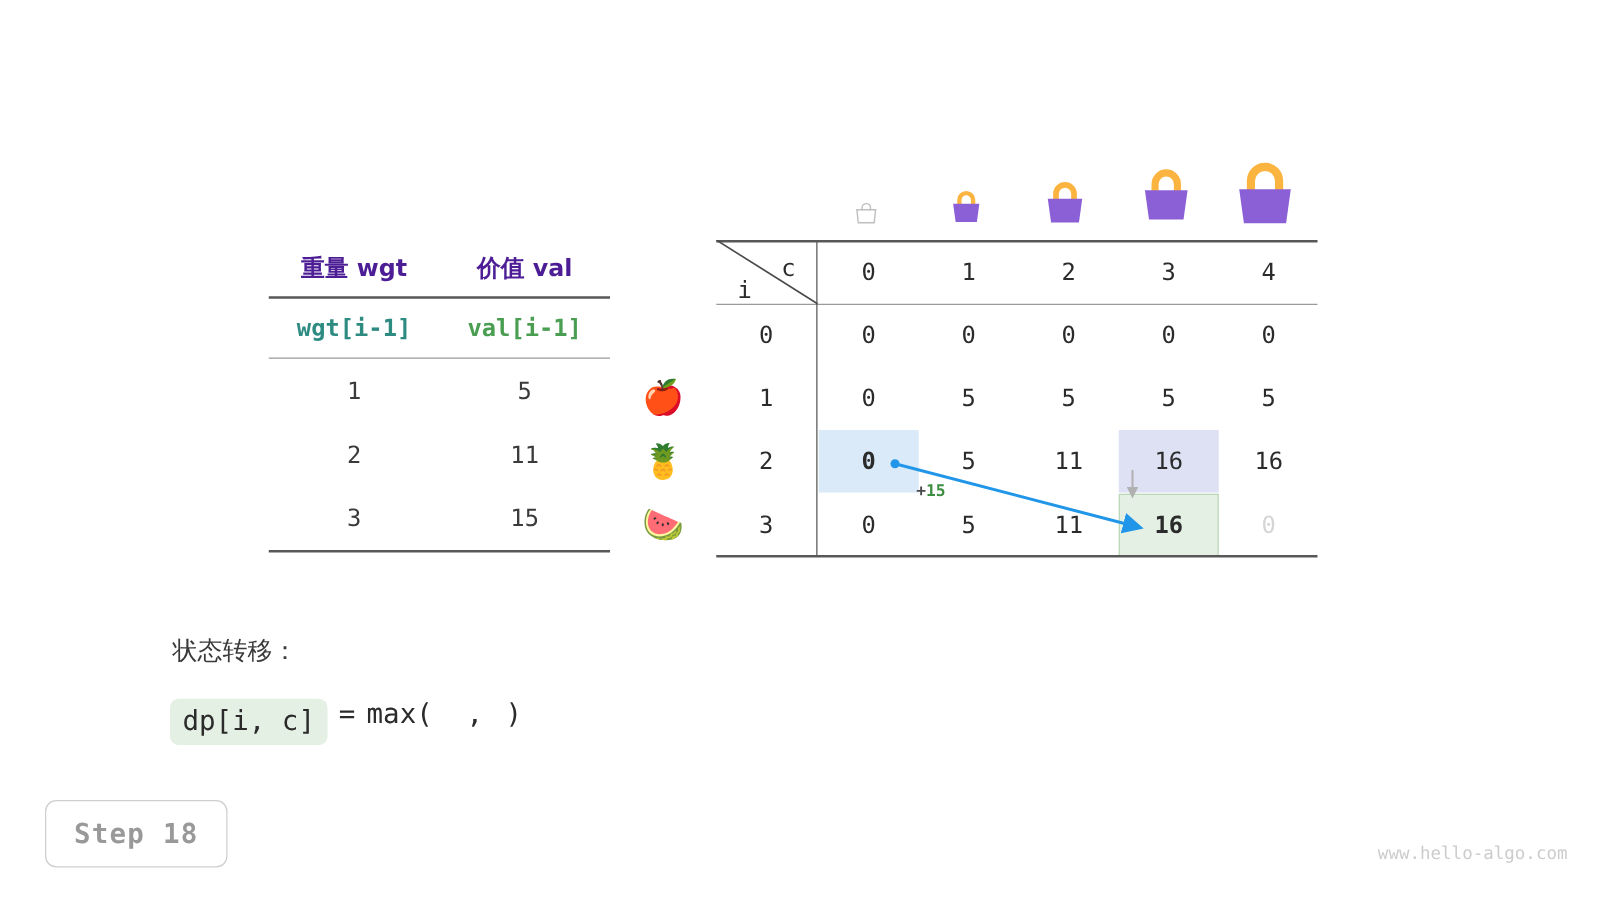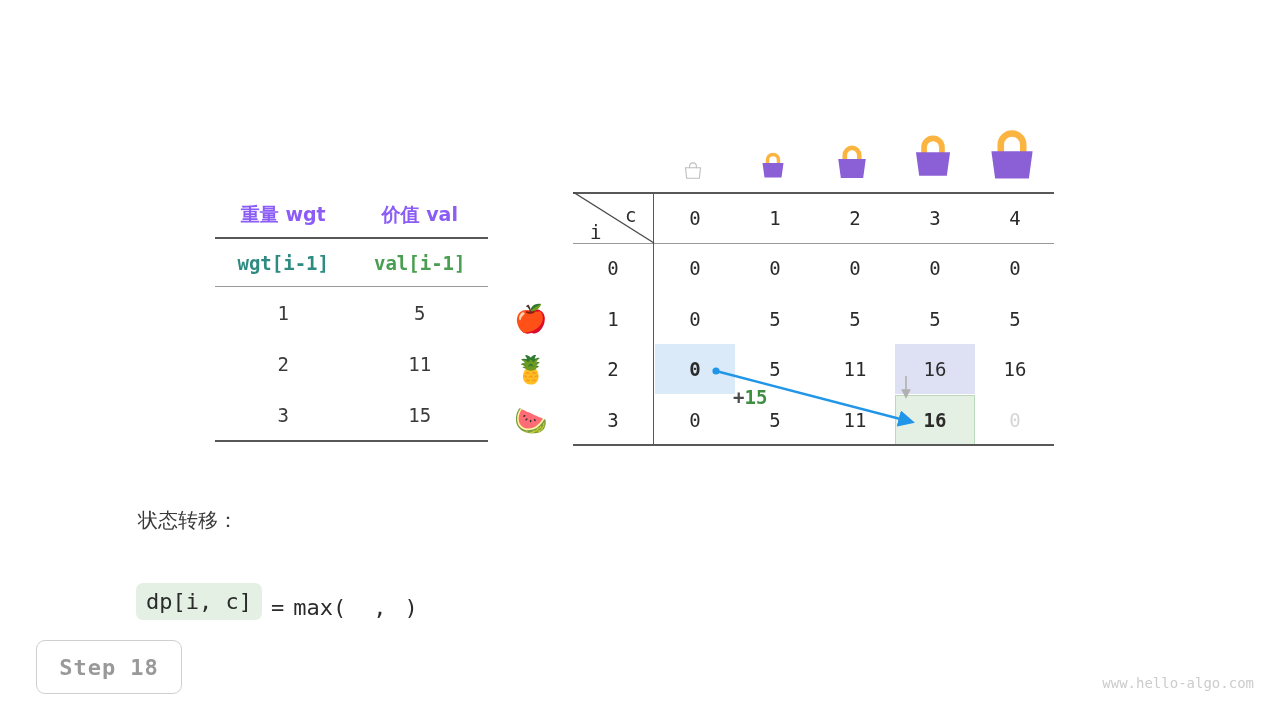--- a/index.html
+++ b/index.html
@@ -30,21 +30,21 @@
   #left-table th, #left-table td {
     font-family: "DejaVu Sans Mono", monospace;
     font-size: 19px;
     text-align: center;
     padding: 0;
     height: 51px;
     vertical-align: middle;
   }
   #left-table th {
     font-weight: bold;
-    color: #8b5cf6;
+    color: #4c1d95;
     font-size: 19px;
     height: 45px;
     font-family: "DejaVu Sans", sans-serif;
   }
   #left-table .sub th {
     height: 47px;
   }
   #left-table .sub .wgt-sub { color: #2e8b82; font-family: "DejaVu Sans Mono", monospace; }
   #left-table .sub .val-sub { color: #4a9e51; font-family: "DejaVu Sans Mono", monospace; }
   #left-table .rule-top td, #left-table .rule-top th { border-bottom: 2px solid #585858; }
@@ -141,46 +141,45 @@
     position: absolute;
     left: 0; top: 0;
     width: 1280px; height: 720px;
     pointer-events: none;
   }
   #plus15 {
     position: absolute;
     left: 733px;
     top: 386px;
     font-family: "DejaVu Sans Mono", monospace;
-    font-size: 19px;
+    font-size: 13px;
     font-weight: bold;
     color: #4a4a4a;
   }
   #plus15 .num { color: #3e8e41; }
 
   
   #transition-label {
     position: absolute;
     left: 138px;
     top: 507px;
     font-size: 20px;
     color: #3a3a3a;
     font-family: "DejaVu Sans", sans-serif;
   }
   #formula {
     position: absolute;
     left: 136px;
     top: 559px;
     display: flex;
-    align-items: flex-end;
+    align-items: flex-start;
     font-family: "DejaVu Sans Mono", monospace;
     font-size: 22px;
     color: #2b2b2b;
     white-space: pre;
-    margin-top: 24px;
   }
   #formula .chip {
     border-radius: 7px;
     padding: 6px 10px;
     margin: 0;
   }
   #formula .chip-green { background: #e4f0e3; }
   #formula .chip-lav   { background: #dee1f3; }
   #formula .chip-blue  { background: #d7eaf8; font-weight: bold; }
   #formula .op { padding: 0 9px; }

